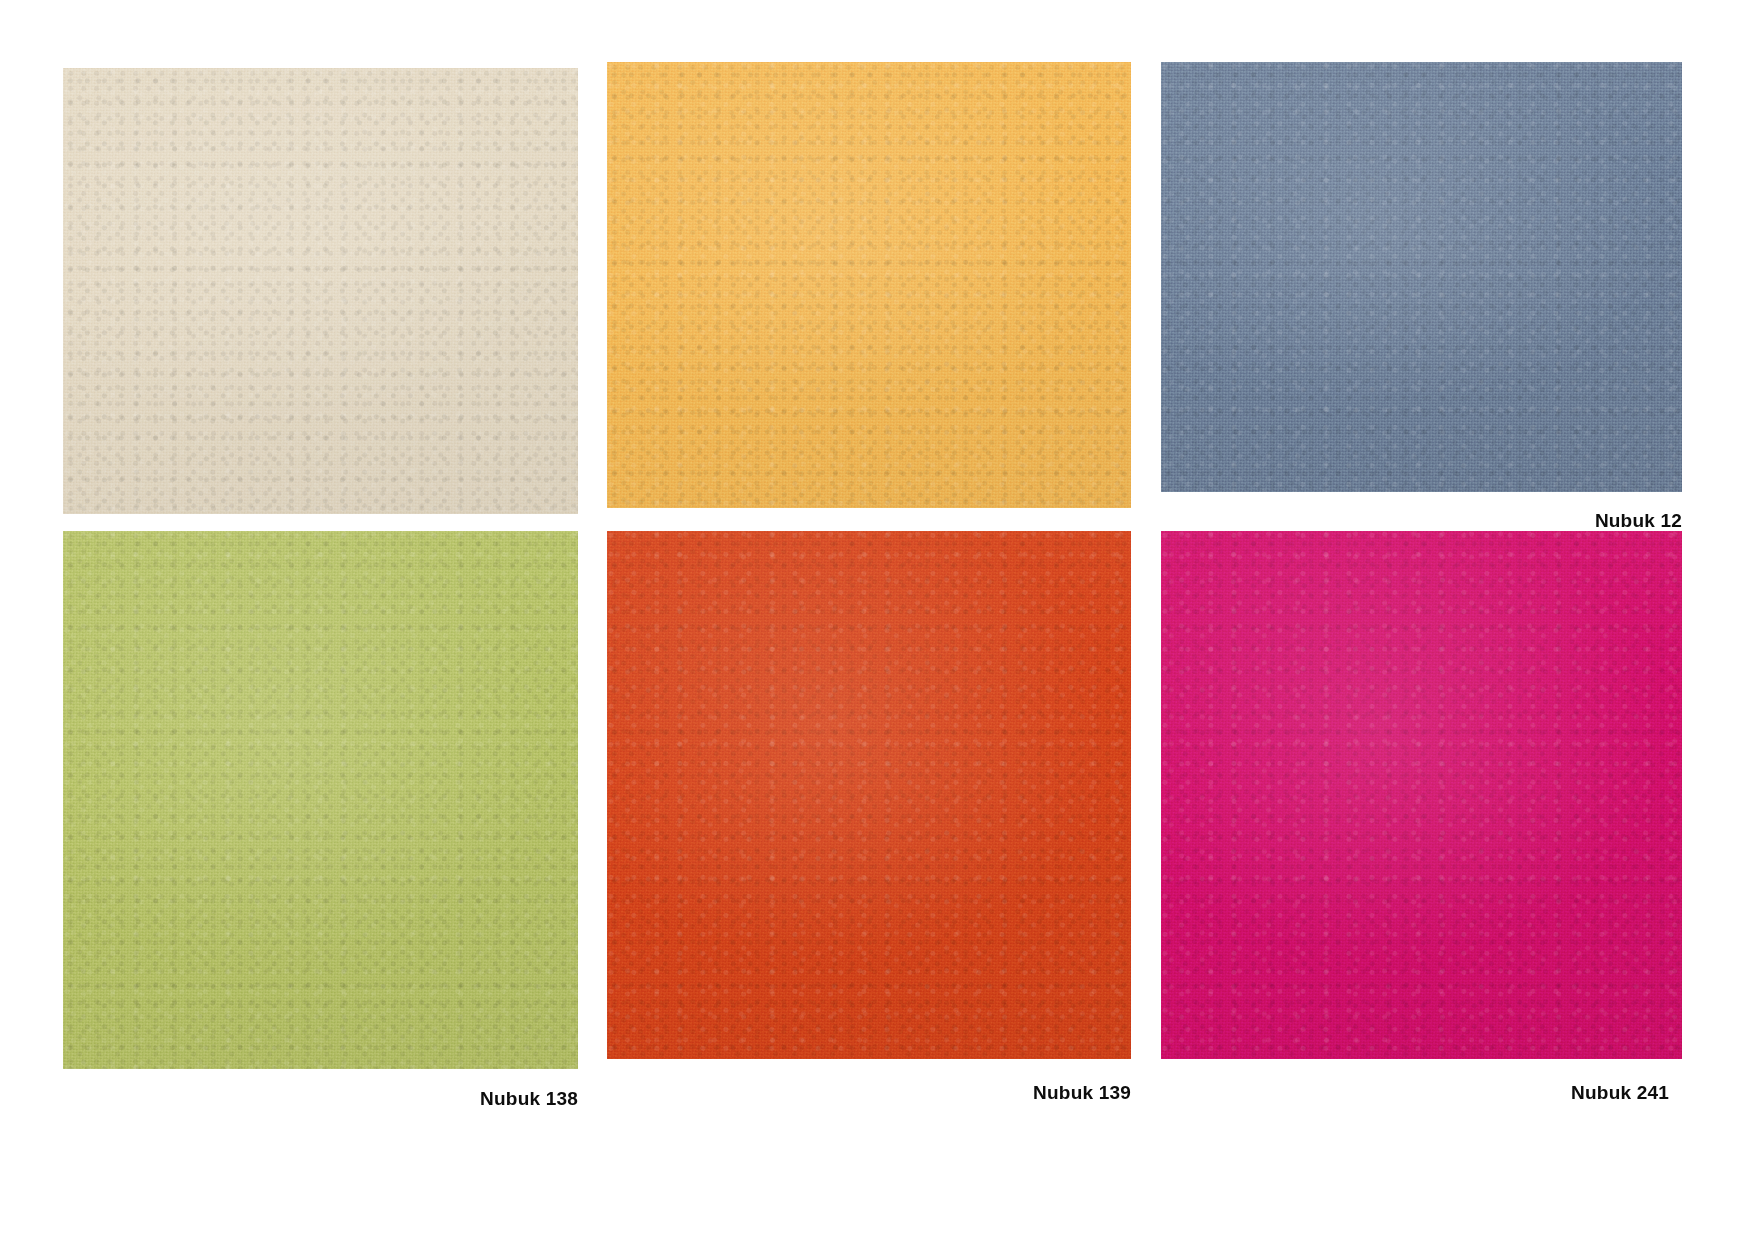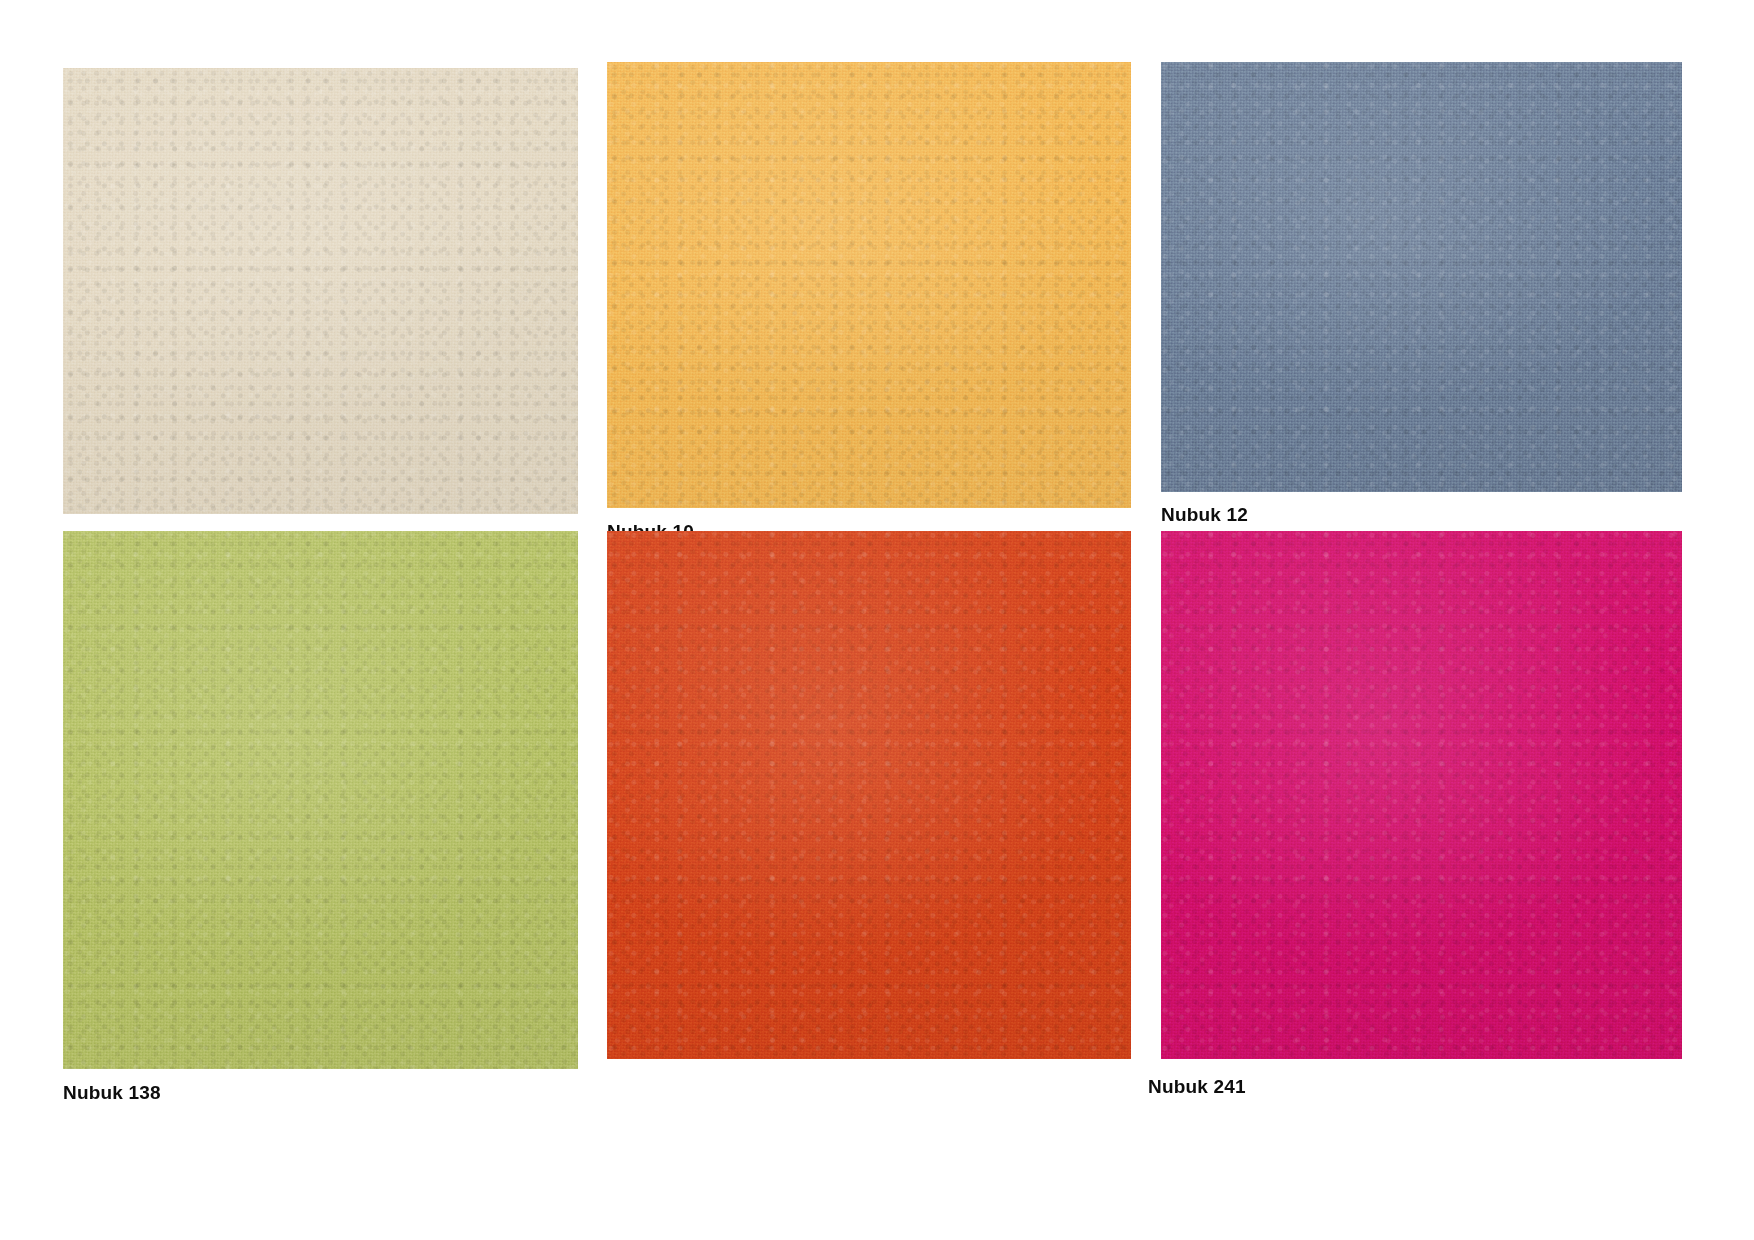--- a/index.html
+++ b/index.html
@@ -90,26 +90,27 @@
     inset: 0;
     background:
       radial-gradient(ellipse 90% 70% at 42% 38%, rgba(255,255,255,0.11) 0%, rgba(255,255,255,0.0) 62%),
       linear-gradient(170deg, rgba(255,255,255,0.06) 0%, rgba(0,0,0,0.0) 40%, rgba(0,0,0,0.045) 100%);
     pointer-events: none;
   }
 
   .swatch-label {
     position: absolute;
     width: 100%;
-    text-align: left;
+    text-align: right;
     font-size: 19px;
     font-weight: bold;
     color: #0d0d0d;
     letter-spacing: 0.2px;
     white-space: nowrap;
+    margin-top: 6px;
   }
 </style>
 </head>
 <body style="background: rgb(255, 255, 255);">
 
 <div id="page">
     <div class="swatch-cell" style="left: 63px; top: 68px; width: 515px; height: 446px;">
       <div class="swatch" style="background-color: rgb(229, 218, 196);">
         <div class="tex tex-a"></div>
         <div class="tex tex-b"></div>
@@ -146,20 +147,21 @@
     </div>
     <div class="swatch-label" style="left: 63px; top: 1082px; width: 515px;">Nubuk 138</div>
     <div class="swatch-cell" style="left: 607px; top: 531px; width: 524px; height: 528px;">
       <div class="swatch" style="background-color: rgb(214, 67, 26);">
         <div class="tex tex-a"></div>
         <div class="tex tex-b"></div>
         <div class="tex tex-c"></div>
         <div class="sheen"></div>
       </div>
     </div>
+    <div class="swatch-label" style="left: 607px; top: 1076px; width: 524px;">Nubuk 139</div>
     <div class="swatch-cell" style="left: 1161px; top: 531px; width: 521px; height: 528px;">
       <div class="swatch" style="background-color: rgb(211, 15, 105);">
         <div class="tex tex-a"></div>
         <div class="tex tex-b"></div>
         <div class="tex tex-c"></div>
         <div class="sheen"></div>
       </div>
     </div>
     <div class="swatch-label" style="left: 1148px; top: 1076px; width: 521px;">Nubuk 241</div>
   </div>

